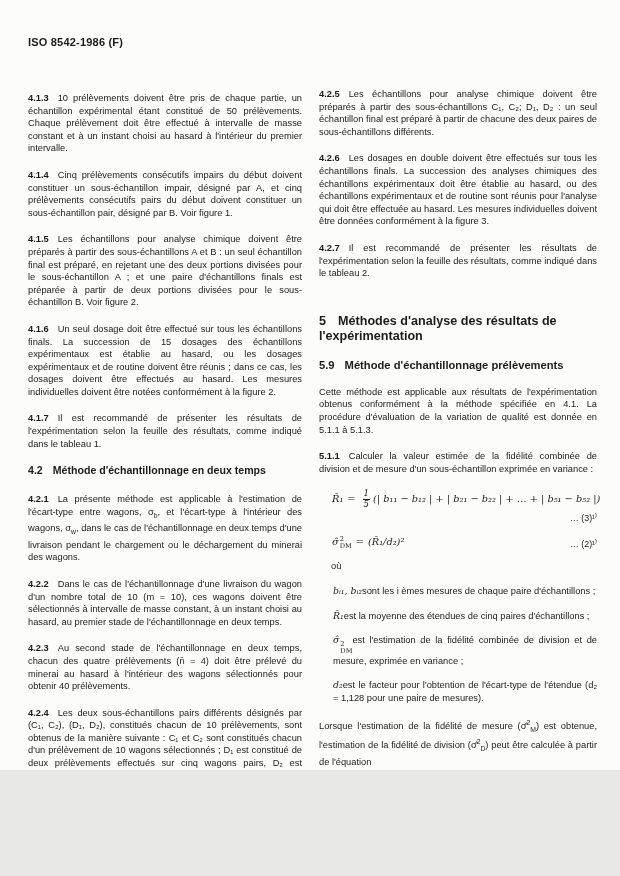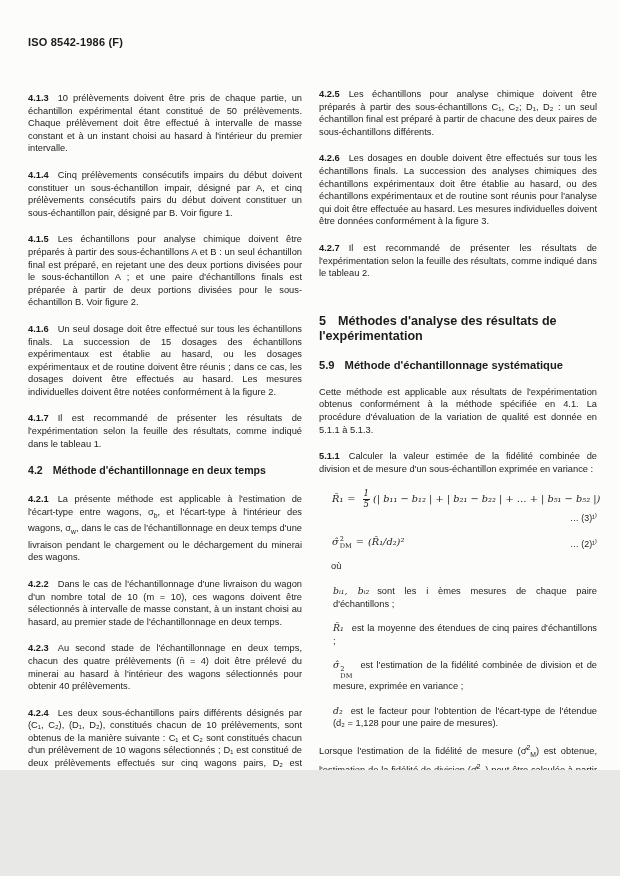--- a/index.html
+++ b/index.html
@@ -35,21 +35,21 @@
   .f-op{margin:0 4px;}
   .frac{display:inline-flex;flex-direction:column;text-align:center;font-size:8.6px;line-height:1.1;margin:0 3px;font-style:italic;}
   .fden{border-top:1px solid #1c1c1c;padding:0 1px;}
   .f-body{white-space:nowrap;}
   .f-tag{text-align:right;font-style:normal;font-family:"Liberation Sans",sans-serif;font-size:8.8px;margin-top:3px;}
   .f-row{display:flex;justify-content:space-between;align-items:center;}
   .f-left{display:inline-flex;align-items:center;}
   .supsub{display:inline-flex;flex-direction:column;align-items:flex-start;font-size:6.6px;line-height:6.8px;vertical-align:-3px;font-style:normal;margin-left:1px;}
   .ou{margin:2px 0 12px 12px;}
   p.def{margin:0 0 12px 0;padding-left:14px;text-align:justify;}
-  .def .term{font-family:"DejaVu Serif",serif;font-style:italic;margin-right:8px;}
+  .def .term{font-family:"DejaVu Serif",serif;font-style:italic;}
   sub,sup{font-size:6.8px;}
   
   .footnote{position:absolute;left:28px;top:800px;width:566px;font-size:8.3px;line-height:10.5px;}
   .fn-rule{width:52px;border-top:1px solid #1c1c1c;margin-bottom:3px;}
   .fn-marker{margin-right:10px;}
   .pageno{position:absolute;left:28px;top:838px;font-size:12.5px;font-weight:bold;}
 </style>
 </head>
 <body>
 
@@ -72,21 +72,21 @@
     <p class="para"><span class="num">4.2.4</span><span>Les deux sous-échantillons pairs différents désignés par (C₁, C₂), (D₁, D₂), constitués chacun de 10 prélèvements, sont obtenus de la manière suivante : C₁ et C₂ sont constitués chacun d'un prélèvement de 10 wagons sélectionnés ; D₁ est constitué de deux prélèvements effectués sur cinq wagons pairs, D₂ est constitué de deux prélèvements effectués sur cinq wagons impairs. (Voir figure 3.)</span></p>
   </div>
 
   <div class="col col-right">
     <p class="para"><span class="num">4.2.5</span><span>Les échantillons pour analyse chimique doivent être préparés à partir des sous-échantillons C₁, C₂; D₁, D₂ : un seul échantillon final est préparé à partir de chacune des deux paires de sous-échantillons différents.</span></p>
     <p class="para"><span class="num">4.2.6</span><span>Les dosages en double doivent être effectués sur tous les échantillons finals. La succession des analyses chimiques des échantillons expérimentaux doit être établie au hasard, ou des échantillons expérimentaux et de routine sont réunis pour l'analyse qui doit être effectuée au hasard. Les mesures individuelles doivent être données conformément à la figure 3.</span></p>
     <p class="para"><span class="num">4.2.7</span><span>Il est recommandé de présenter les résultats de l'expérimentation selon la feuille des résultats, comme indiqué dans le tableau 2.</span></p>
 
     <h2 class="main-head"><span class="num">5</span><span>Méthodes d'analyse des résultats de l'expérimentation</span></h2>
 
-    <h3 class="sec-head"><span class="num">5.9</span><span>Méthode d'échantillonnage systématique</span></h3>
+    <h3 class="sec-head"><span class="num">5.9</span><span>Méthode d'échantillonnage prélèvements</span></h3>
 
     <p class="para">Cette méthode est applicable aux résultats de l'expérimentation obtenus conformément à la méthode spécifiée en 4.1. La procédure d'évaluation de la variation de qualité est donnée en 5.1.1 à 5.1.3.</p>
 
     <p class="para"><span class="num">5.1.1</span><span>Calculer la valeur estimée de la fidélité combinée de division et de mesure d'un sous-échantillon exprimée en variance :</span></p>
 
     <div class="formula">
       <div class="f-line">
         <span>R̄₁</span>
         <span class="f-op">=</span>
         <span class="frac">

